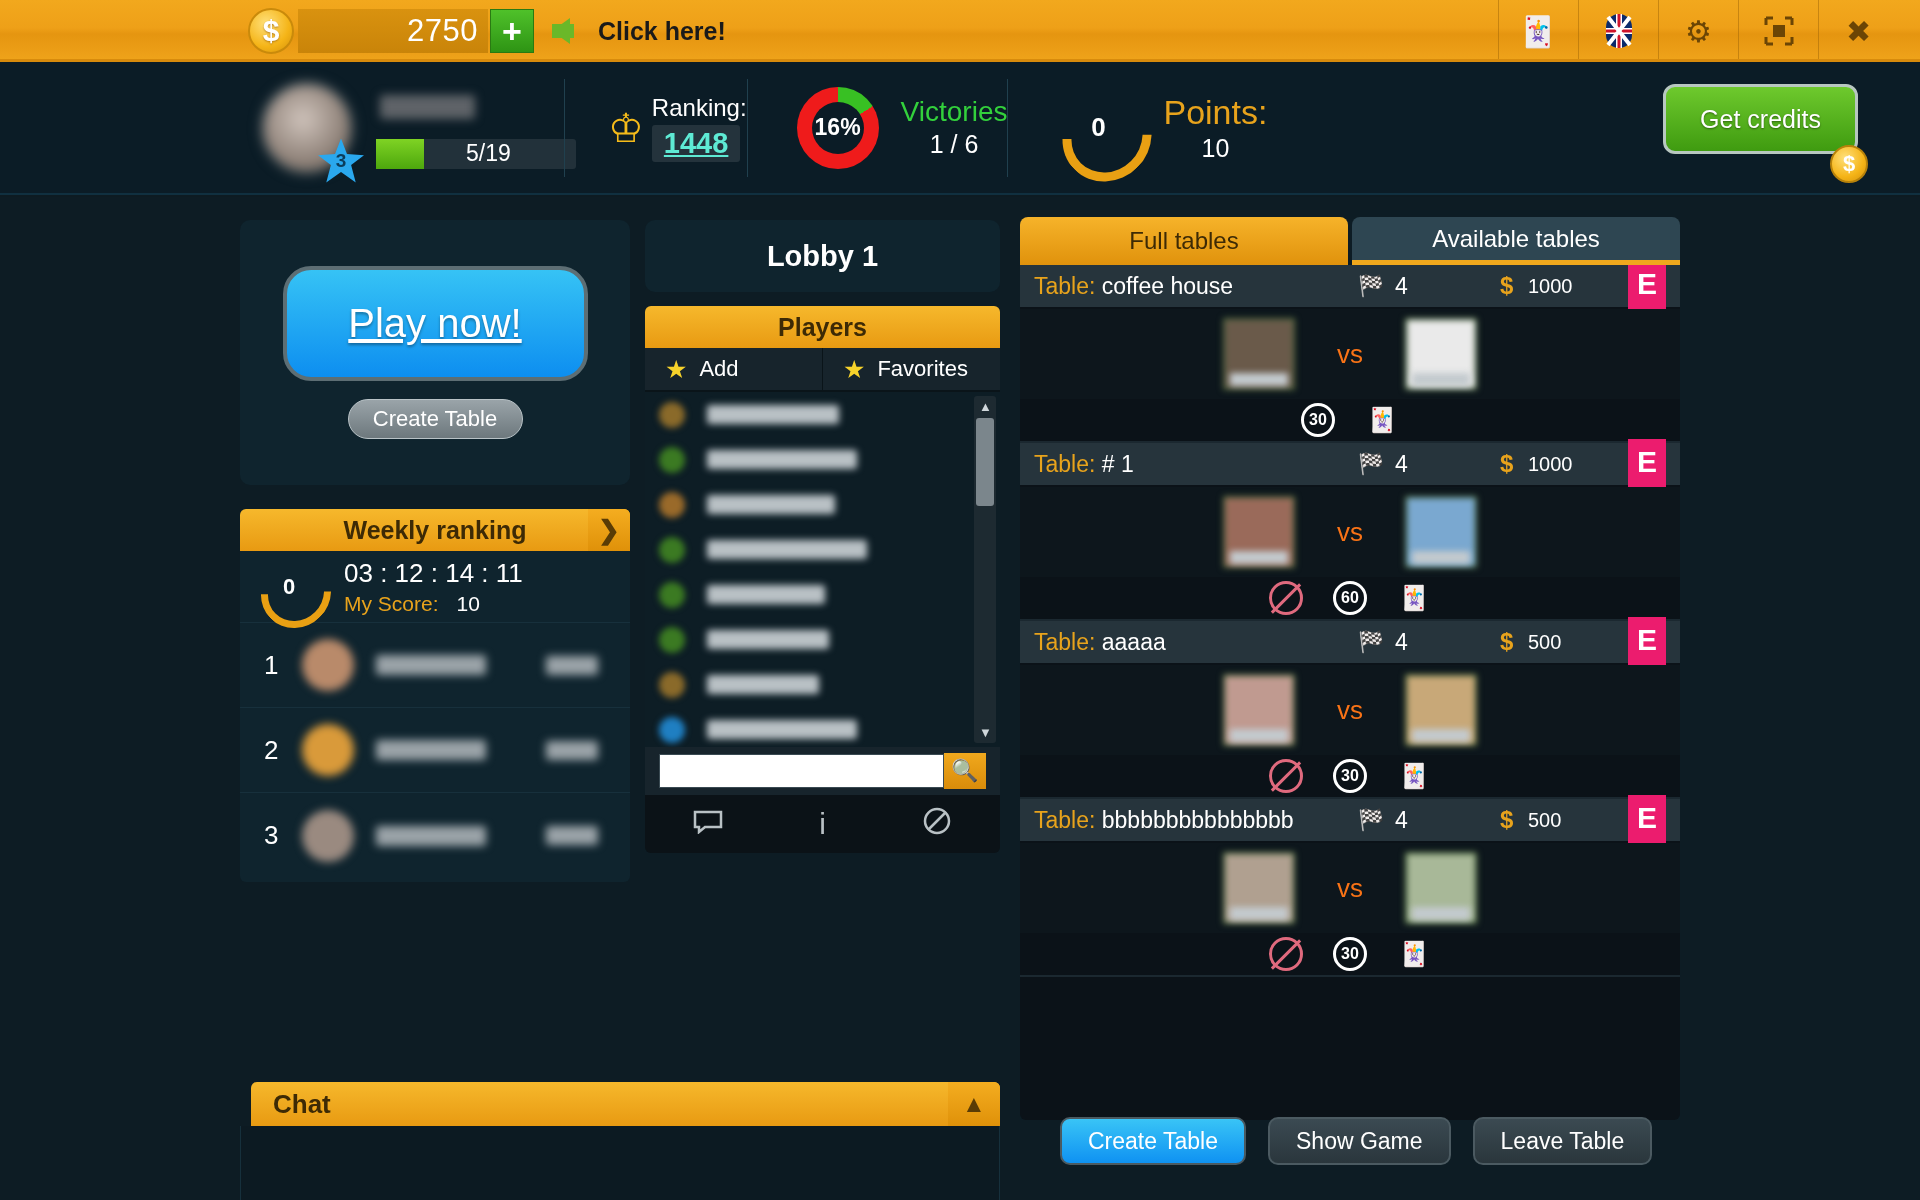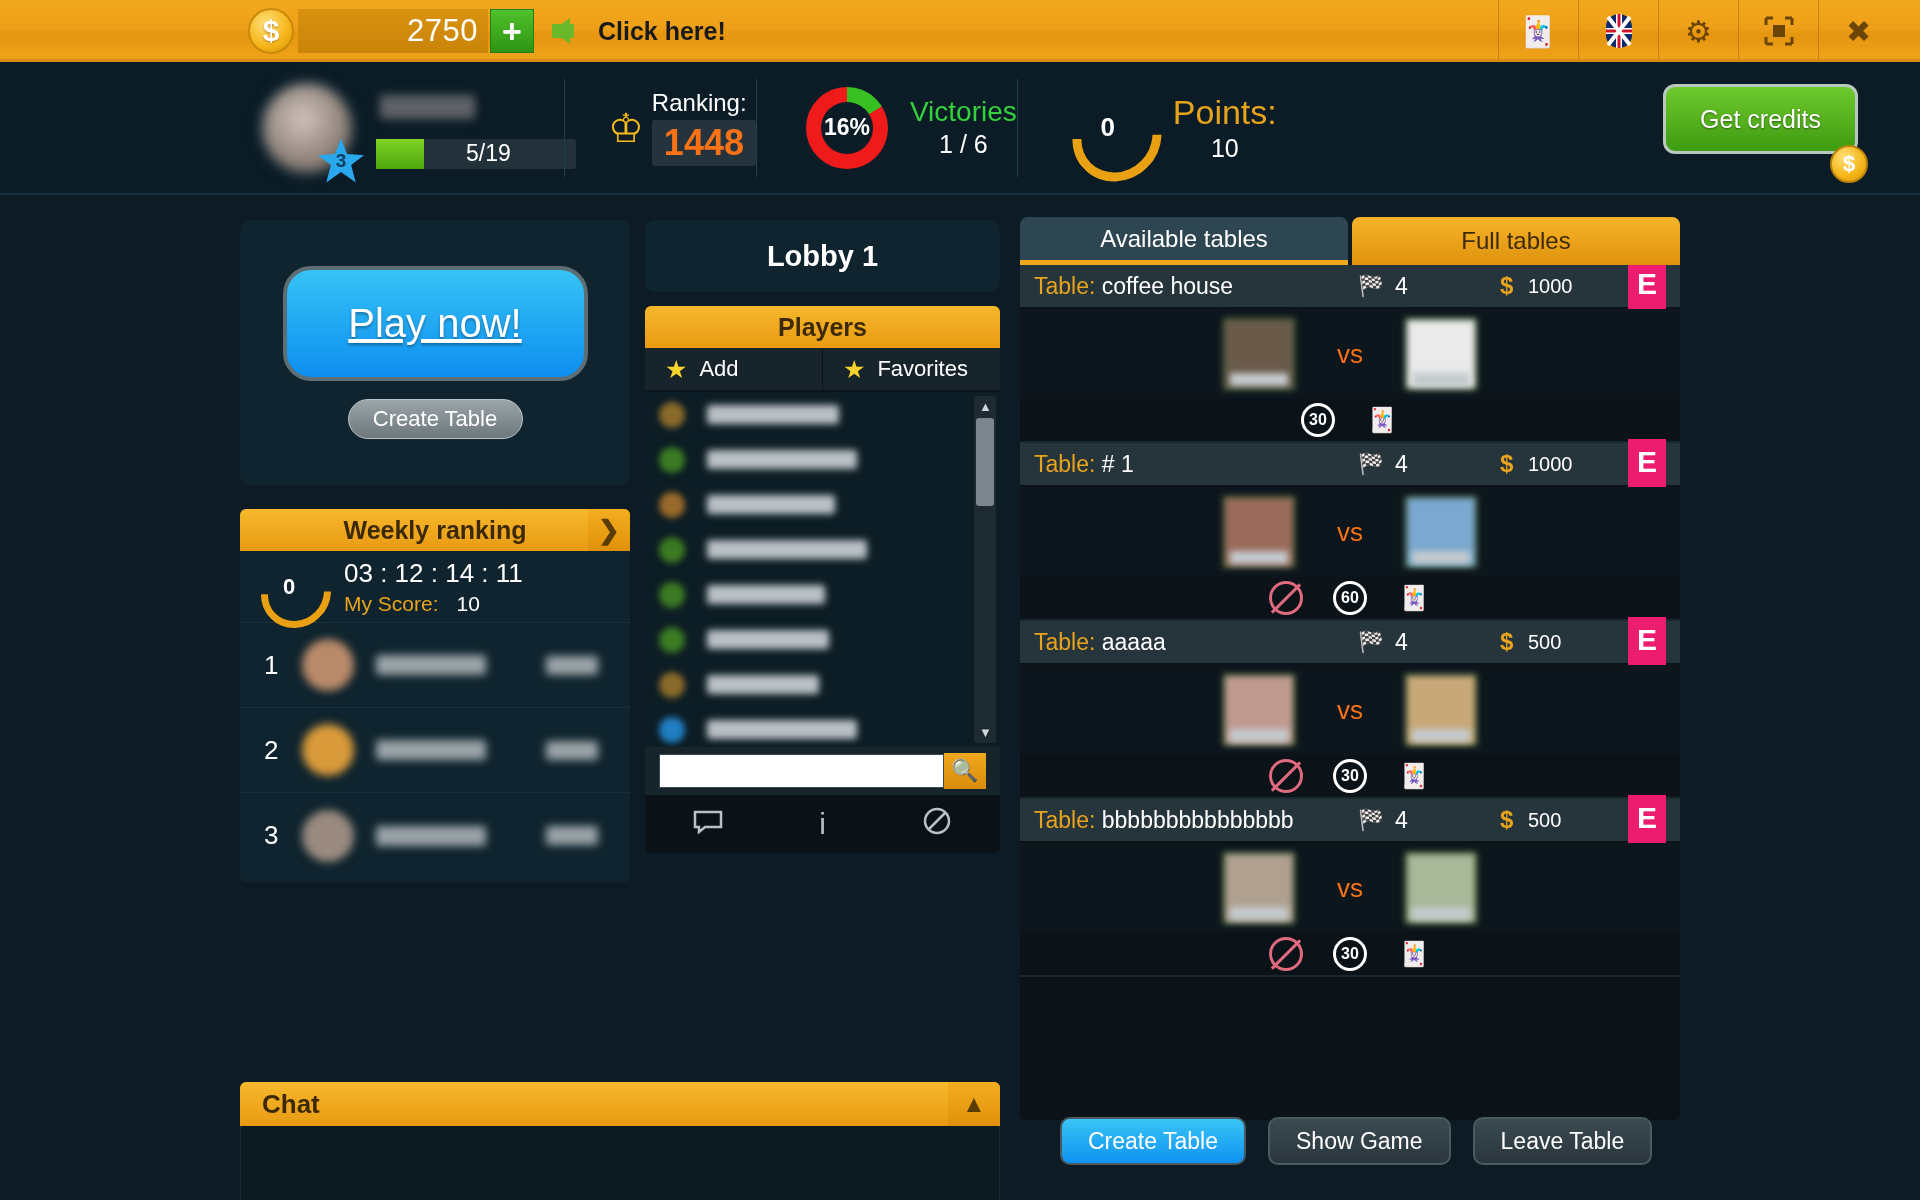--- a/index.html
+++ b/index.html
@@ -101,21 +101,21 @@
     position:absolute; left:116px; top:58px; width:200px; height:30px;
     background:#22313a; border-radius:3px; display:flex; align-items:center;
   }
   .xp-fill { width:48px;height:30px;background:linear-gradient(180deg,#7fd324,#4da70d); }
   .xp-text { margin-left:42px; font-size:23px; color:#fff; }
   .crown-icon { font-size:40px; color:#f5bb1a; margin-left:44px; }
   .rank-col { margin-left:8px; }
   .rank-label { font-size:24px; color:#fff; }
   .rank-val {
     margin-top:3px; background:#24333c; padding:2px 12px; border-radius:3px;
-    font-size:36px; font-weight:bold; color:#f97316; display:inline-block;
+    font-size:29px; font-weight:bold; color:#5eead4; display:inline-block;text-decoration:underline;
   }
   .donut {
     width:82px;height:82px;border-radius:50%; margin-left:50px;
     background:conic-gradient(#38c023 0deg 58deg, #ef1b1b 58deg 360deg);
     display:flex;align-items:center;justify-content:center; position:relative;
   }
   .donut::after{content:"";position:absolute;width:52px;height:52px;border-radius:50%;background:#0b1c26;}
   .donut span{position:relative;z-index:2;font-size:23px;font-weight:bold;color:#fff;}
   .vic-col{margin-left:22px;}
   .vic-label{font-size:28px;color:#33d13c;}
@@ -198,21 +198,21 @@
   .rnum{font-size:26px;color:#fff;width:38px;}
   .ravatar{width:52px;height:52px;border-radius:50%;filter:blur(4px);}
   .rname{margin-left:22px;width:110px;height:20px;background:#9aa3a8;filter:blur(4px);border-radius:3px;}
   .rscore{margin-left:auto;margin-right:32px;width:52px;height:19px;background:#9aa3a8;filter:blur(4px);border-radius:3px;}
 
   #chat{position:absolute;left:240px;top:885px;width:760px;}
   .chat-head{
     height:44px;border-radius:6px 6px 0 0;
     background:linear-gradient(180deg,#f6b82c,#e89a12);
     display:flex;align-items:center;position:relative;
-    font-size:26px;font-weight:bold;color:#3d2a05;padding-left:22px;
+    font-size:26px;font-weight:bold;color:#3d2a05;padding-left:22px;margin-left:11px;
   }
   .chat-collapse{
     position:absolute;right:0;top:0;width:52px;height:44px;
     background:linear-gradient(180deg,#f4ad20,#df9109);
     display:flex;align-items:center;justify-content:center;
     font-size:24px;color:#5a3c05;cursor:pointer;border-radius:0 6px 0 0;
   }
   .chat-body{height:205px;background:#0c1a22;border:1px solid #16303c;border-top:none;}
 
   
@@ -502,22 +502,22 @@
               <circle cx="15" cy="15" r="12" fill="none" stroke="#b9c1c5" stroke-width="2.5"></circle>
               <line x1="6" y1="24" x2="24" y2="6" stroke="#b9c1c5" stroke-width="2.5"></line>
             </svg>
         </div>
       </div>
     </div>
   </div>
 
   <div id="rightcol">
     <div class="tabs">
+      <div class="tab inactive">Full tables</div>
       <div class="tab active">Available tables</div>
-      <div class="tab inactive">Full tables</div>
     </div>
     <div class="tables-area">
 
       <div class="tbl">
         <div class="tbl-head">
           <span class="tbl-name"><i>Table:</i> <span>coffee house</span></span>
           <span class="tbl-flag">🏁</span>
           <span class="tbl-cnt">4</span>
           <span class="tbl-dollar">$</span>
           <span class="tbl-money">1000</span>

